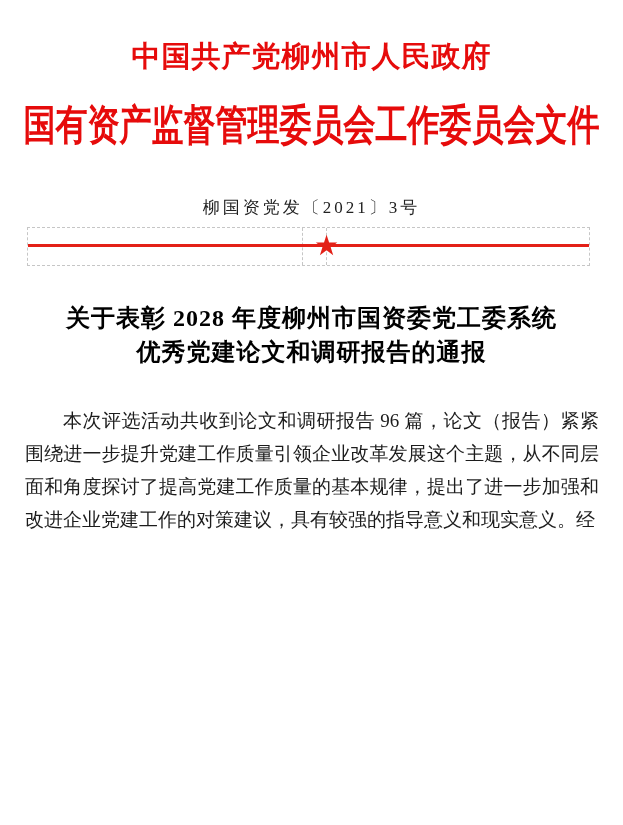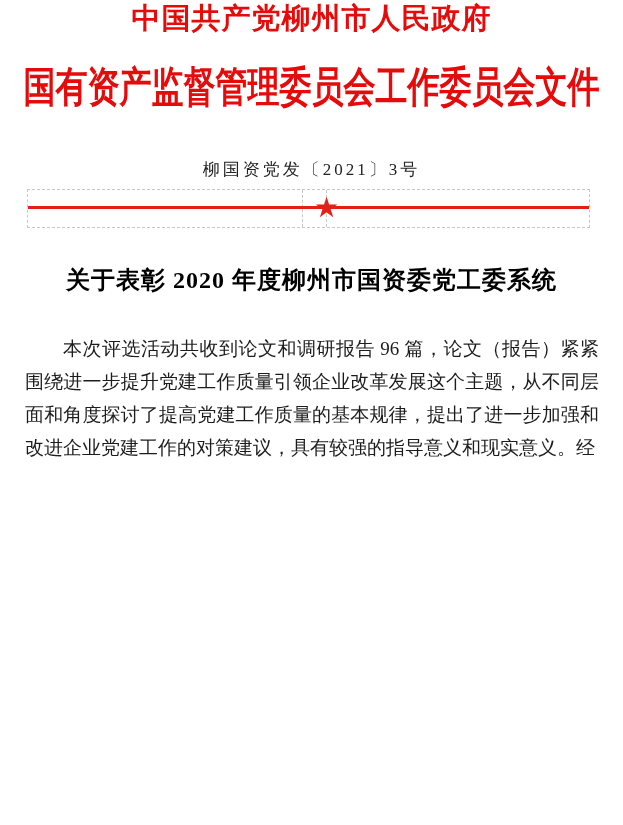--- a/index.html
+++ b/index.html
@@ -8,20 +8,21 @@
     width: 623px;
     height: 825px;
     background: #ffffff;
     overflow: hidden;
     font-family: "Liberation Serif", "DejaVu Serif", serif;
     color: #1a1a1a;
   }
   
   .org-line1 {
     margin: 0;
+    padding-top: 38px;
     text-align: center;
     color: var(--header-red, #e60b0b);
     font-weight: bold;
     font-size: 29px;
     line-height: 36px;
     letter-spacing: 1px;
     white-space: nowrap;
   }
   .org-line2 {
     margin-top: 26px;
@@ -118,20 +119,21 @@
   <div class="doc-number">柳国资党发〔2021〕3号</div>
 
   <div class="rule-box">
     <div class="rule-cell-divider divider-left"></div>
     <div class="rule-cell-divider divider-right"></div>
     <div class="red-rule"></div>
     <span class="red-star">★</span>
   </div>
 
   <div class="doc-title">
-    <div>关于表彰 2020 年度柳州市国资委党工委系统</div>
+    <div>关于表彰 2028 年度柳州市国资委党工委系统</div>
+    <div>优秀党建论文和调研报告的通报</div>
   </div>
 
   <div class="doc-body">
     <p class="indent">本次评选活动共收到论文和调研报告 96 篇，论文（报告）紧紧围绕进一步提升党建工作质量引领企业改革发展这个主题，从不同层面和角度探讨了提高党建工作质量的基本规律，提出了进一步加强和改进企业党建工作的对策建议，具有较强的指导意义和现实意义。经</p>
   </div>
 
 </div>
 
 </body></html>

